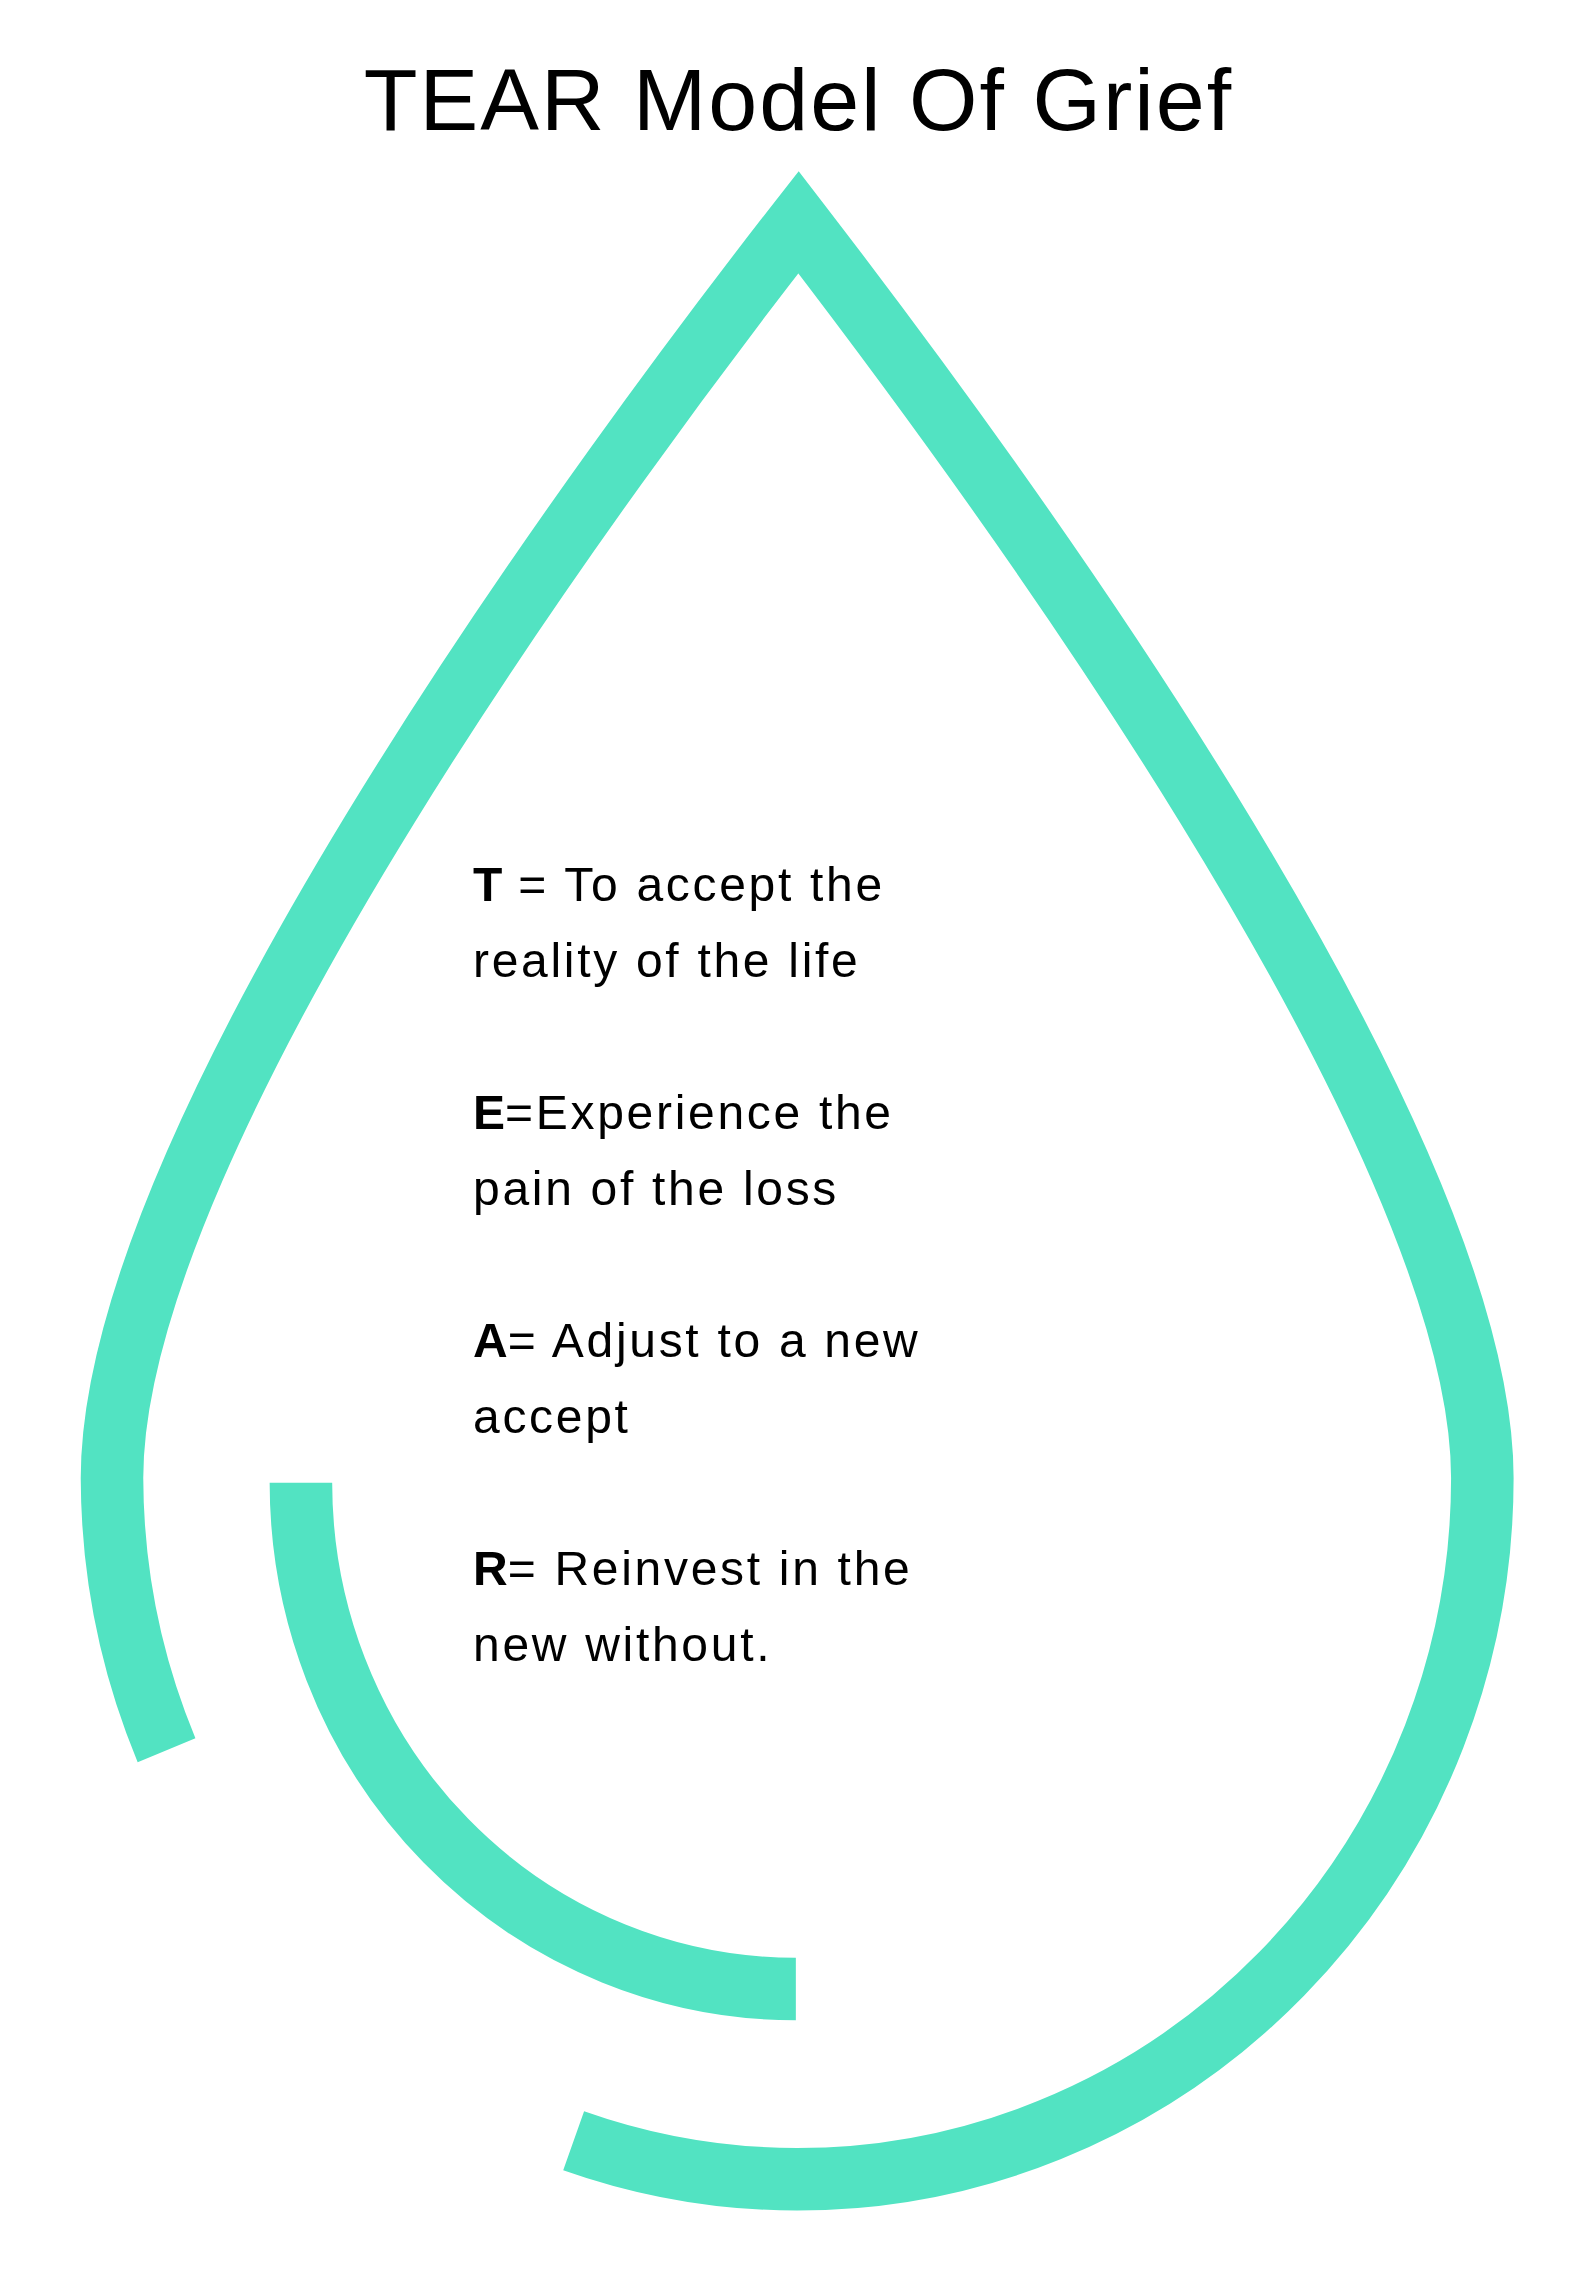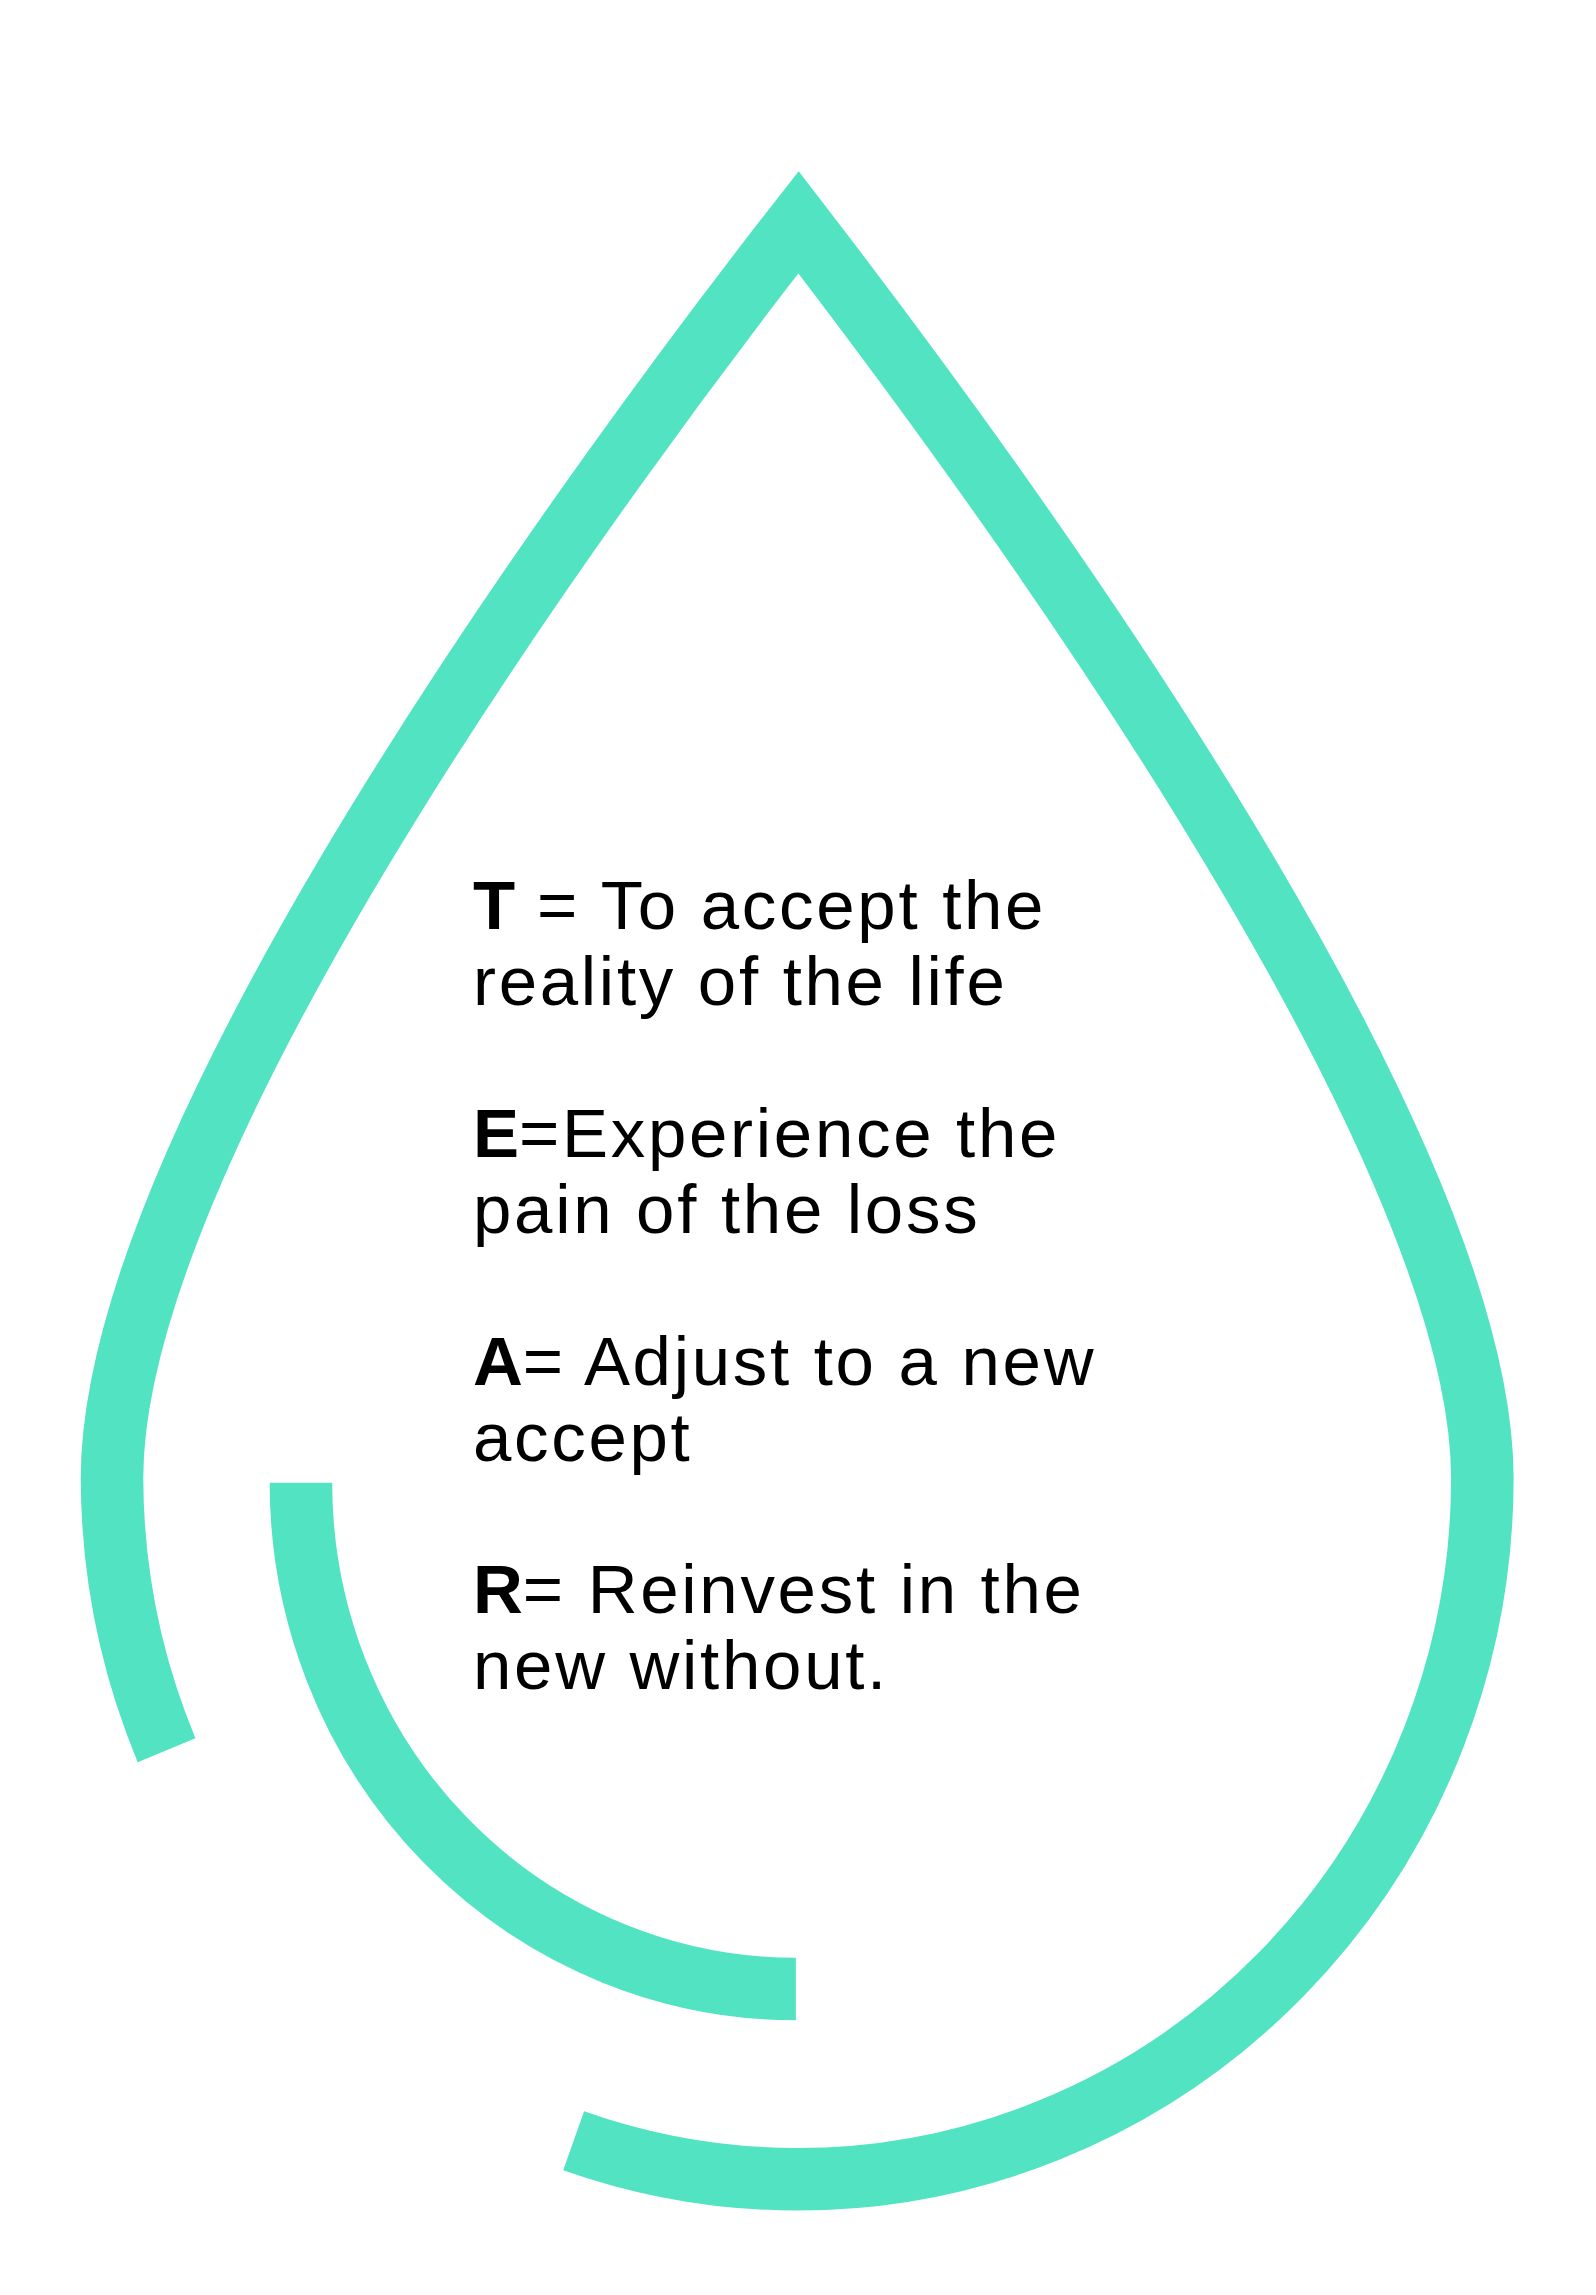--- a/index.html
+++ b/index.html
@@ -7,22 +7,22 @@
   .canvas { position:absolute; left:0; top:0; width:1597px; height:2295px; }
   .drop-svg { position:absolute; left:0; top:0; width:1597px; height:2295px; }
   .title {
     position:absolute; left:0; top:56px; width:1597px; text-align:center;
     font-family:"Liberation Sans", sans-serif; font-weight:400;
     font-size:88px; line-height:88px; color:#000000; letter-spacing:2px;
     margin:0;
   }
   .steps {
     position:absolute; left:473px; top:847px; width:798px;
-    font-family:"Liberation Sans", sans-serif; font-size:69px; line-height:76px;
-    color:#000000; letter-spacing:2.7px;margin-top:21px;
+    font-family:"Liberation Sans", sans-serif; font-size:48px; line-height:76px;
+    color:#000000; letter-spacing:2.7px;
   }
   .step { margin:0 0 76px 0; }
   .step:last-child { margin-bottom:0; }
   .step-line { display:block; white-space:pre; }
   .step-letter { font-weight:700; letter-spacing:0; }
 </style>
 </head>
 <body>
 
 <div class="canvas">
@@ -32,20 +32,21 @@
     <path d="M 250 2631
              A 1030 1054 0 0 1 168 2222
              C 168 1700 930 680 1200 334
              C 1466 680 2228 1700 2228 2222
              A 1030 1054 0 0 1 1198 3276
              A 1030 1054 0 0 1 862 3218" fill="none" stroke="#52E3C2" stroke-width="94" stroke-linecap="butt" stroke-linejoin="miter" stroke-miterlimit="10"></path>
 
     <path d="M 452 2229 A 744 761 0 0 0 1196 2990" fill="none" stroke="#52E3C2" stroke-width="94" stroke-linecap="butt"></path>
   </svg>
 
+  <h1 class="title">TEAR Model Of Grief</h1>
 
   <div class="steps">
 
     <p class="step">
       <span class="step-line"><span class="step-letter">T</span><span> = To accept the</span></span>
       <span class="step-line">reality of the life</span>
     </p>
 
     <p class="step">
       <span class="step-line"><span class="step-letter">E</span><span>=Experience the</span></span>

